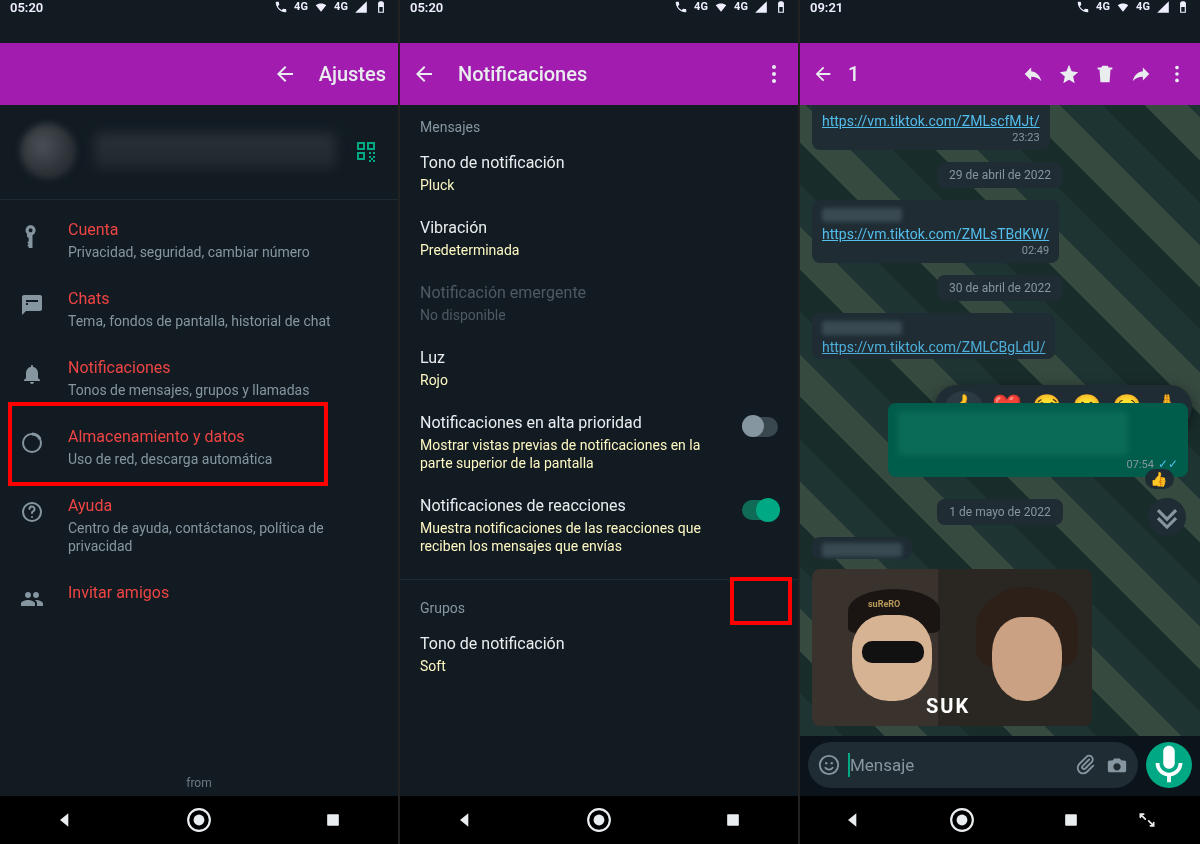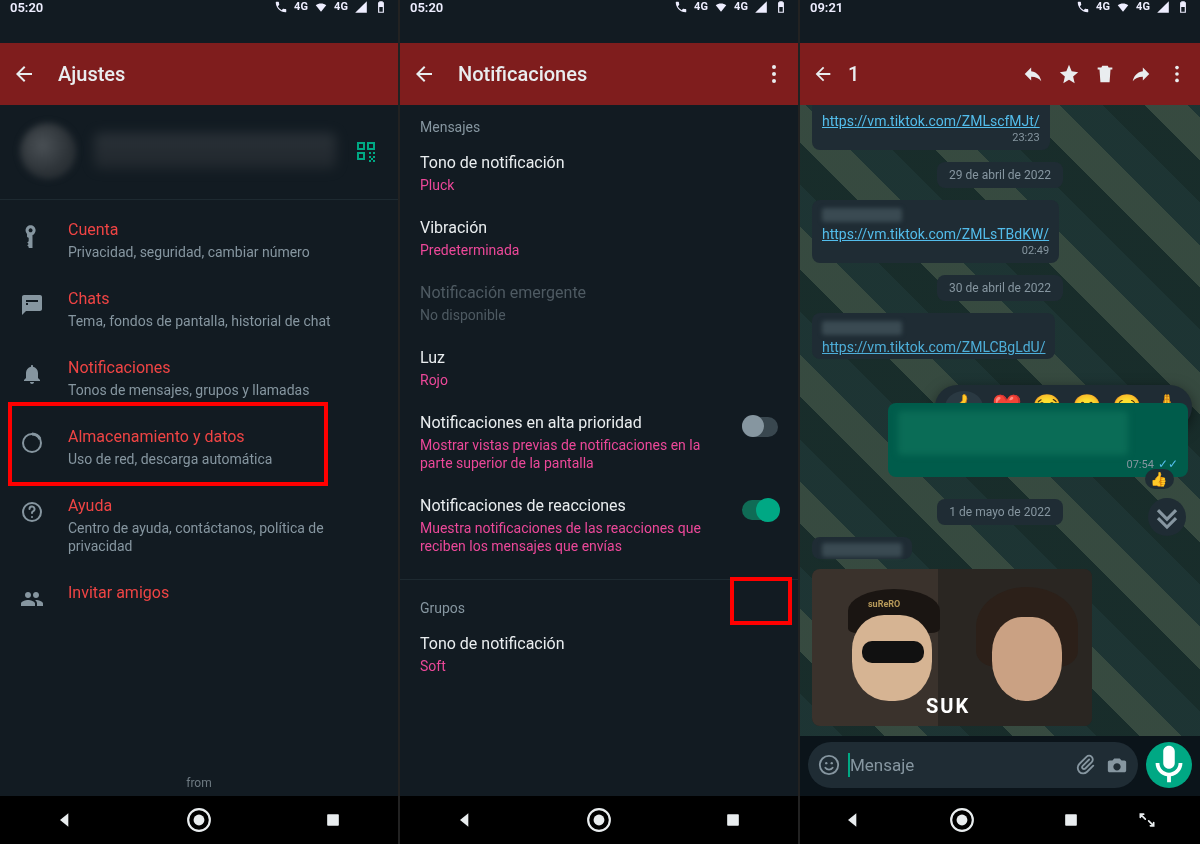--- a/index.html
+++ b/index.html
@@ -8,21 +8,21 @@
   .pane { width: 400px; height: 844px; background: #121b22; display: flex; flex-direction: column; position: relative; }
   .pane:not(:last-child) { border-right: 2px solid #222; }
 
   
   .statusbar { height: 43px; display: flex; align-items: flex-start; justify-content: space-between; padding: 0 10px; color: #eef; font-size: 13px; font-weight: 600; }
   .statusbar .right { display: flex; align-items: center; gap: 6px; }
   .statusbar .ic { width: 14px; height: 14px; display: inline-flex; align-items: center; justify-content: center; }
   .statusbar .txt4g { font-size: 11px; font-weight: 700; line-height: 8px; }
 
   
-  .appbar { height: 62px; background: #7f1d1d; color: #e9edef; display: flex; align-items: center; padding: 0 12px; gap: 22px; }
+  .appbar { height: 62px; background: #a21caf; color: #e9edef; display: flex; align-items: center; padding: 0 12px; gap: 22px; justify-content: flex-end; }
   .appbar .title { font-size: 20px; font-weight: 500; }
   .appbar .spacer { flex: 1; }
   .appbar .aicon { width: 24px; height: 24px; display: inline-flex; align-items: center; justify-content: center; color: #e9edef; }
   .appbar.chat { gap: 14px; }
   .appbar.chat .aicon { width: 22px; height: 22px; }
 
   
   .profile-row { display: flex; align-items: center; padding: 18px 20px; gap: 18px; }
   .avatar-blur { width: 56px; height: 56px; border-radius: 50%; background: radial-gradient(circle at 40% 40%, #4a5055, #2b3136 60%); filter: blur(3px); }
   .profile-row .ptxt { flex: 1; height: 36px; background: linear-gradient(#3a4046, #2a2f34); border-radius: 6px; filter: blur(6px); opacity: .6; }
@@ -35,21 +35,21 @@
   .setting-item .lbl { font-size: 16px; color: #ef4444; line-height: 1.3; }
   .setting-item .sub { font-size: 14px; color: #8696a0; margin-top: 2px; line-height: 1.3; }
   .setting-item .textcol { flex: 1; padding-right: 6px; }
 
   .red-box { position: absolute; border: 4px solid #ff0000; pointer-events: none; }
 
   
   .section-title { font-size: 14px; color: #8696a0; padding: 14px 20px 8px 20px; }
   .notif-item { padding: 10px 20px 14px 20px; color: #e9edef; position: relative; }
   .notif-item .lbl { font-size: 16px; line-height: 1.3; }
-  .notif-item .sub { font-size: 14px; color: #ec4899; margin-top: 2px; line-height: 1.3; }
+  .notif-item .sub { font-size: 14px; color: #fef9c3; margin-top: 2px; line-height: 1.3; }
   .notif-item.disabled .lbl, .notif-item.disabled .sub { color: #4e5a62; }
   .notif-item .toggle { position: absolute; top: 14px; right: 20px; width: 36px; height: 20px; border-radius: 10px; }
   .toggle.off { background: #39474f; }
   .toggle.off::after { content: ""; position: absolute; left: 0; top: -2px; width: 22px; height: 22px; border-radius: 50%; background: #8696a0; }
   .toggle.on { background: #0f6b55; }
   .toggle.on::after { content: ""; position: absolute; right: -2px; top: -2px; width: 24px; height: 24px; border-radius: 50%; background: #00a884; }
 
   
   .navbar { height: 48px; background: #000; display: flex; align-items: center; justify-content: space-around; margin-top: auto; }
   .navbar .nicon { width: 20px; height: 20px; color: #e9edef; display:flex; align-items:center; justify-content:center; }

